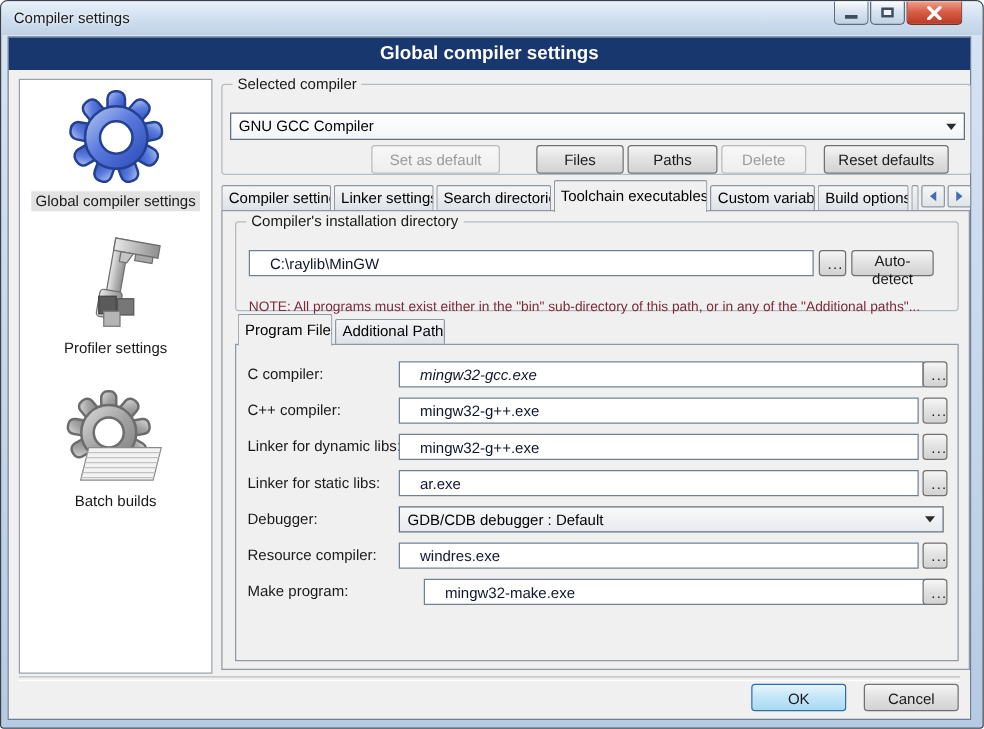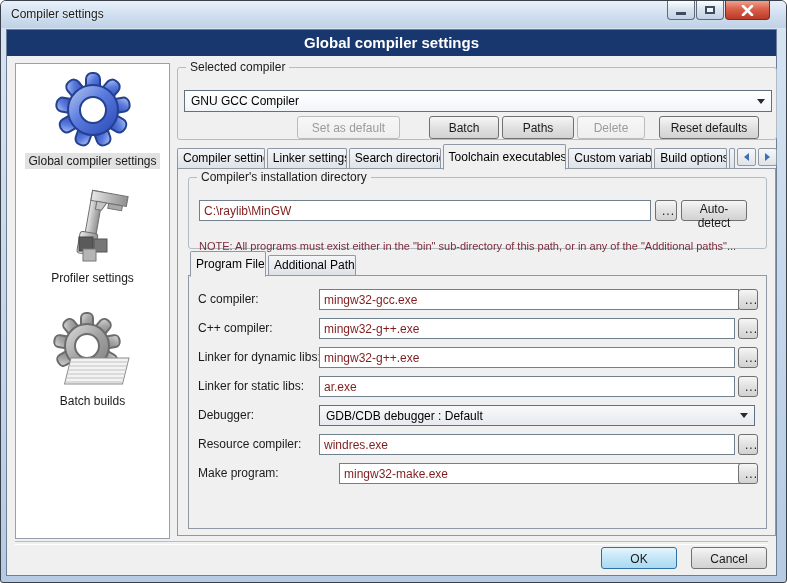--- a/index.html
+++ b/index.html
@@ -47,22 +47,22 @@
     background:linear-gradient(#f4f5f7,#dde1e6);cursor:pointer;white-space:nowrap;overflow:hidden;}
   .tab.active{height:26px;line-height:24px;background:#f0f0f0;position:relative;z-index:3;
     margin-bottom:-1px;border-bottom:1px solid #f0f0f0;}
   .tab-arrows{margin-left:auto;display:flex;gap:2px;align-self:flex-start;margin-top:2px;}
   .arrow-btn{width:19px;height:18px;box-sizing:border-box;border:1px solid #8e99a5;border-radius:2px;
     background:linear-gradient(#f6f7f8,#e0e3e7);display:flex;align-items:center;justify-content:center;cursor:pointer;}
   .tri{width:0;height:0;border-top:4px solid transparent;border-bottom:4px solid transparent;}
   .tri.left{border-right:5px solid #3d6fb4;} .tri.right{border-left:5px solid #3d6fb4;}
   .main-panel{position:absolute;left:170px;top:138px;width:599px;height:368px;background:#f0f0f0;
     border:1px solid #8e99a5;box-sizing:border-box;z-index:1;}
-  .field{box-sizing:border-box;border:1px solid #70808f;background:#fff;padding:0 4px;
-    font-family:"Liberation Sans",sans-serif;font-size:12px;color:#7f1d1d;position:absolute;height:21px;}
+  .field{box-sizing:border-box;border:1px solid #70808f;background:#fff;padding:0 16px;
+    font-family:"Liberation Sans",sans-serif;font-size:12px;color:#0f172a;position:absolute;height:21px;}
   .browse{position:absolute;height:21px;width:22px;line-height:18px;letter-spacing:1px;}
   .note{position:absolute;color:#7d2b3a;font-size:11px;white-space:nowrap;}
   .subtabs{position:absolute;left:12px;top:85px;display:flex;align-items:flex-end;height:22px;}
   .subpanel{position:absolute;left:10px;top:106px;width:579px;height:254px;background:#f0f0f0;
     border:1px solid #8e99a5;box-sizing:border-box;}
   .row-label{position:absolute;left:9px;color:#1a1a1a;}
   .sep{position:absolute;left:8px;right:8px;top:511px;height:2px;
     border-top:1px solid #bcbcbc;border-bottom:1px solid #fff;}
   .footer-btn{position:absolute;top:517px;width:76px;height:22px;line-height:20px;}
 </style>
@@ -180,21 +180,21 @@
       </div>
     </div>
 
     <div class="group" style="left:170px;top:37px;width:600px;height:73px">
       <span class="group-label">Selected compiler</span>
       <div class="combo" style="position:absolute;left:6px;top:22px;width:588px;height:22px">
         <span class="val">GNU GCC Compiler</span>
         <span class="arrow"></span>
       </div>
       <button class="btn disabled" style="position:absolute;left:119px;top:48px;width:103px;height:23px">Set as default</button>
-      <button class="btn" style="position:absolute;left:251px;top:48px;width:70px;height:23px">Batch</button>
+      <button class="btn" style="position:absolute;left:251px;top:48px;width:70px;height:23px">Files</button>
       <button class="btn" style="position:absolute;left:324px;top:48px;width:72px;height:23px">Paths</button>
       <button class="btn disabled" style="position:absolute;left:399px;top:48px;width:68px;height:23px">Delete</button>
       <button class="btn" style="position:absolute;left:481px;top:48px;width:100px;height:23px">Reset defaults</button>
     </div>
 
     <div class="tabstrip">
       <div class="tab" style="width:88px">Compiler settings</div>
       <div class="tab" style="width:80px">Linker settings</div>
       <div class="tab" style="width:92px">Search directories</div>
       <div class="tab active" style="width:124px">Toolchain executables</div>
@@ -222,21 +222,21 @@
       </div>
 
       <div class="subtabs">
         <div class="tab active" style="width:76px">Program Files</div>
         <div class="tab" style="width:88px">Additional Paths</div>
       </div>
 
       <div class="subpanel">
 
         <span class="row-label" style="top:16px">C compiler:</span>
-        <input class="field" style="left: 130px; top: 13px; width: 420px;" value="mingw32-gcc.exe">
+        <input class="field" style="left: 130px; top: 13px; width: 420px; font-style: italic;" value="mingw32-gcc.exe">
         <button class="btn browse" style="left:549px;top:13px;width:20px">...</button>
 
         <span class="row-label" style="top:45px">C++ compiler:</span>
         <input class="field" style="left: 130px; top: 42px; width: 416px;" value="mingw32-g++.exe">
         <button class="btn browse" style="left:549px;top:42px;width:20px">...</button>
 
         <span class="row-label" style="top:74px">Linker for dynamic libs:</span>
         <input class="field" style="left: 130px; top: 71px; width: 416px;" value="mingw32-g++.exe">
         <button class="btn browse" style="left:549px;top:71px;width:20px">...</button>
 

